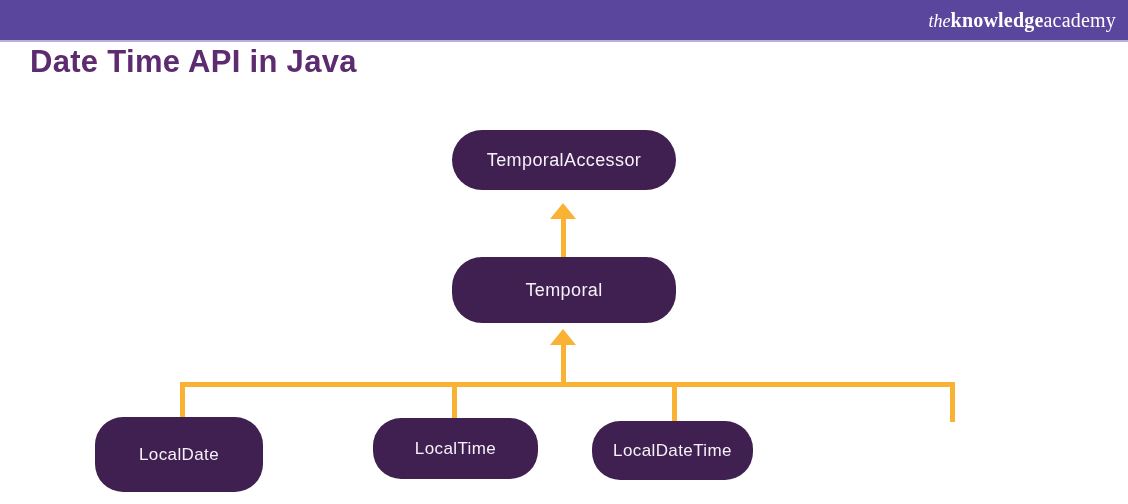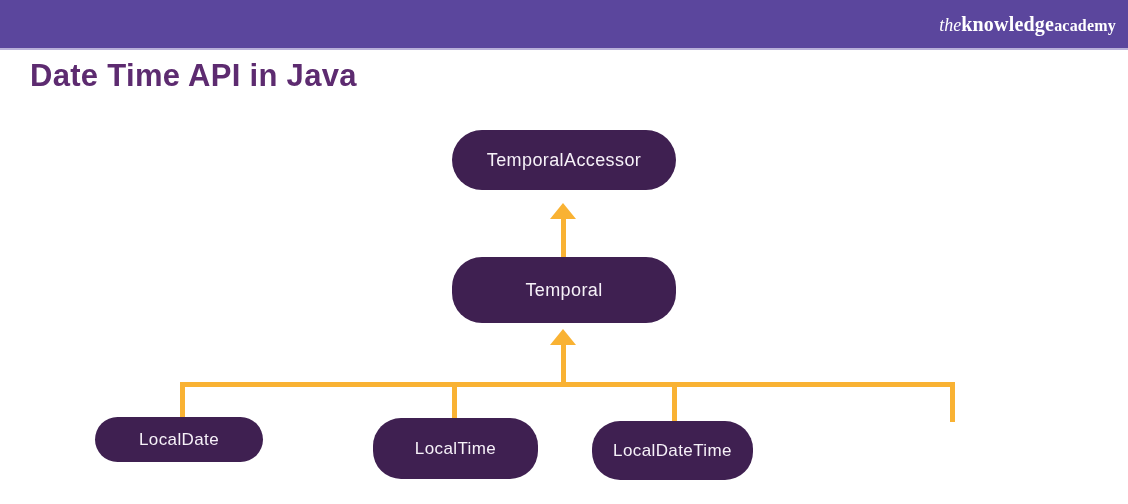--- a/index.html
+++ b/index.html
@@ -16,21 +16,21 @@
     position:relative;
     width:1128px;
     height:504px;
     background:#ffffff;
     overflow:hidden;
   }
   
   .top-banner{
     position:absolute;
     left:0;top:0;
-    width:1128px;height:50px;
+    width:1128px;height:42px;
     background:var(--header-bg);
     border-bottom:2px solid #b9b0d9;
     display:flex;
     align-items:center;
     justify-content:flex-end;
     padding-right:12px;
   }
   .brand-logo{
     color:#ffffff;
     font-family:"Liberation Serif", serif;
@@ -43,28 +43,28 @@
     font-style:italic;
     font-weight:400;
     font-size:18px;
   }
   .logo-knowledge{
     font-weight:700;
     font-size:20px;
     letter-spacing:0.2px;
   }
   .logo-academy{
-    font-weight:700;
-    font-size:16px;
+    font-weight:400;
+    font-size:20px;
     letter-spacing:0.2px;
   }
   
   .page-title{
     position:absolute;
-    left:30px;top:58px;
+    left:30px;top:44px;
     font-size:31px;
     font-weight:700;
     letter-spacing:0.3px;
     color:var(--title-color);
   }
   
   .conn{
     position:absolute;
     background:var(--connector);
   }
@@ -115,20 +115,20 @@
 
   <div class="conn" style="left:180px;top:382px;width:5px;height:38px;"></div>
   <div class="conn" style="left:452px;top:382px;width:5px;height:39px;"></div>
   <div class="conn" style="left:672px;top:382px;width:5px;height:41px;"></div>
   <div class="conn" style="left:950px;top:382px;width:5px;height:40px;"></div>
 
   <div class="node" style="left:452px;top:130px;width:224px;height:60px;">TemporalAccessor</div>
 
   <div class="node" style="left:452px;top:257px;width:224px;height:66px;">Temporal</div>
 
-  <div class="node small" style="left:95px;top:417px;width:168px;height:45px;">LocalDate</div>
+  <div class="node small" style="left:95px;top:417px;width:168px;height:75px;">LocalDate</div>
 
   <div class="node small" style="left:373px;top:418px;width:165px;height:61px;">LocalTime</div>
 
   <div class="node small" style="left:592px;top:421px;width:161px;height:59px;">LocalDateTime</div>
 
 
 </div>
 
 </body></html>

